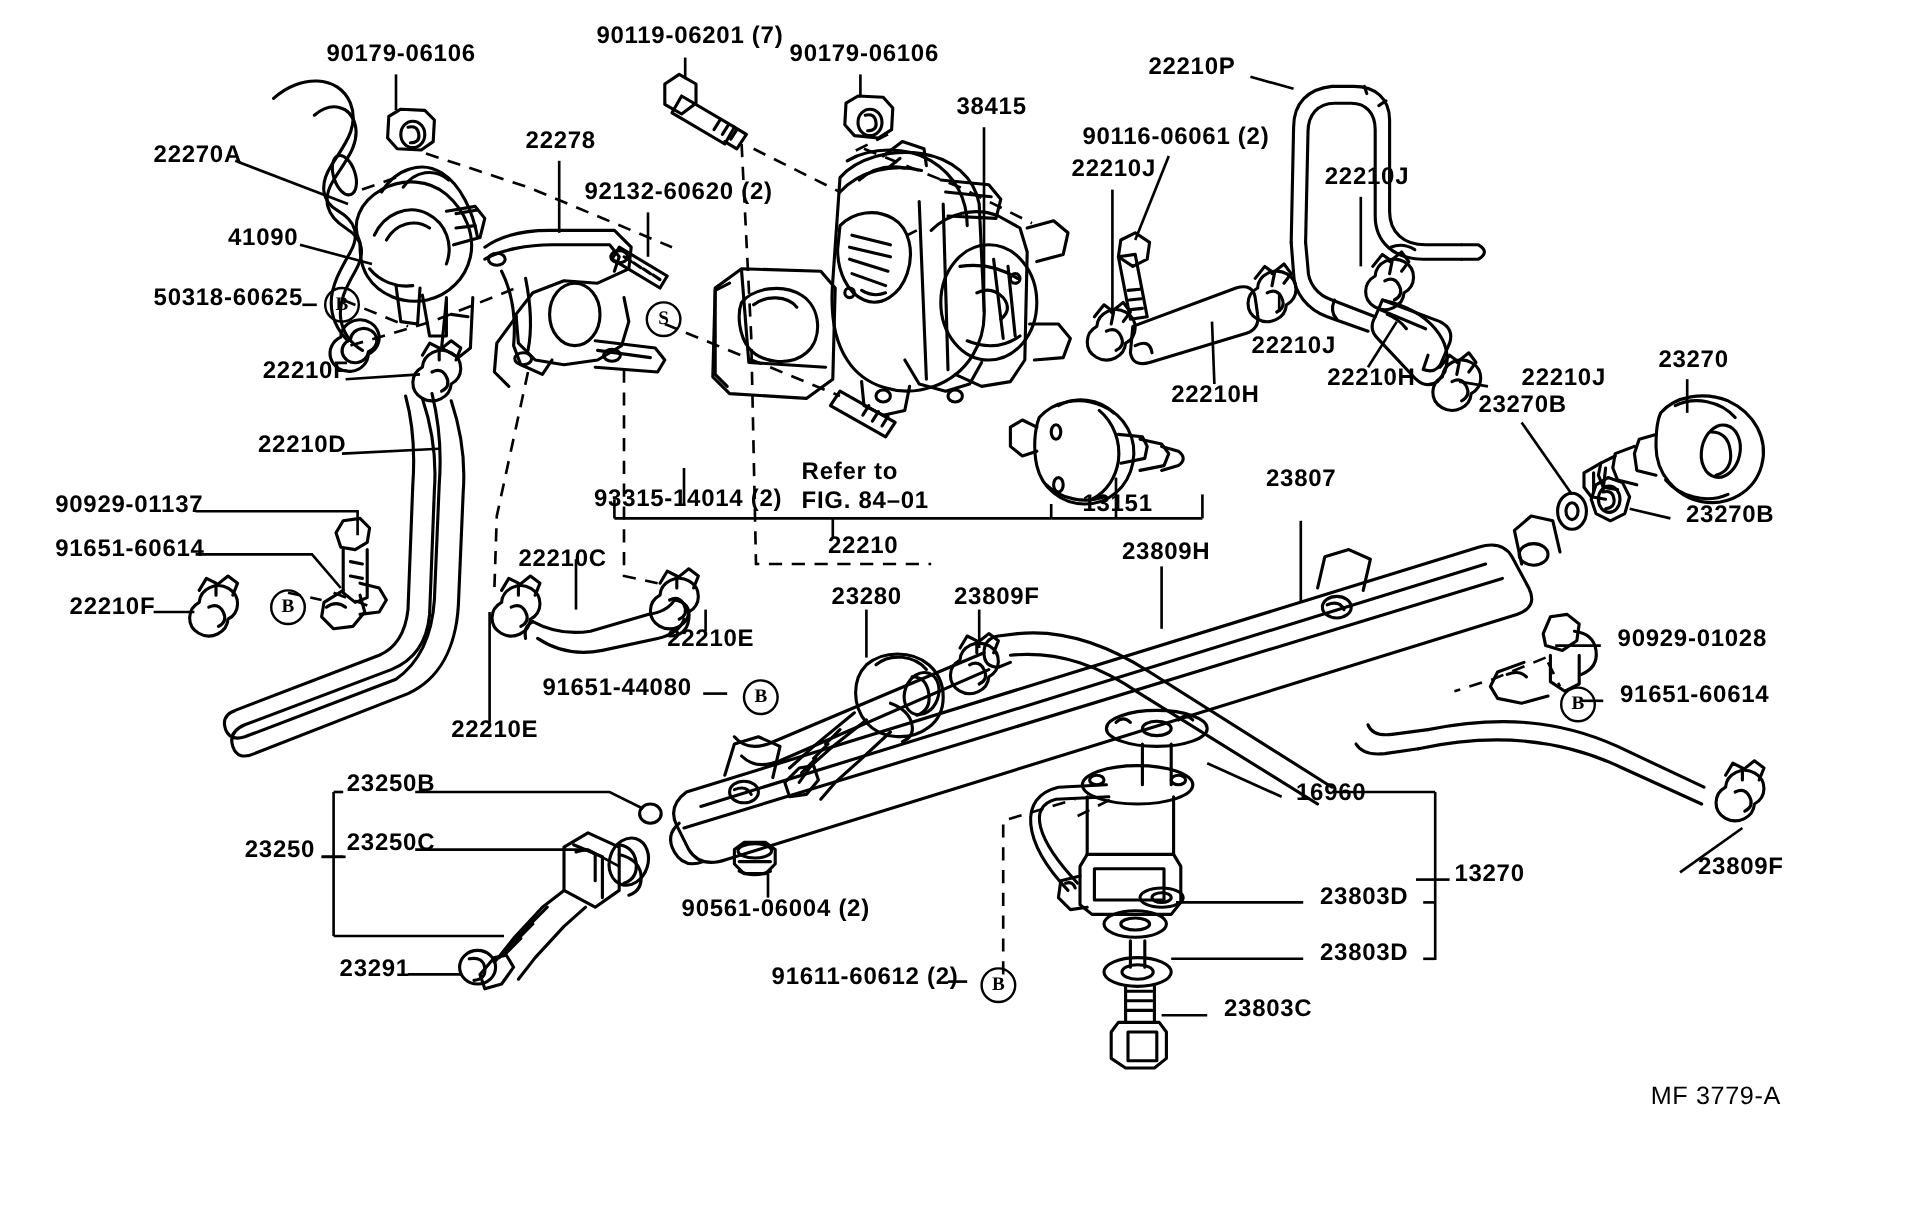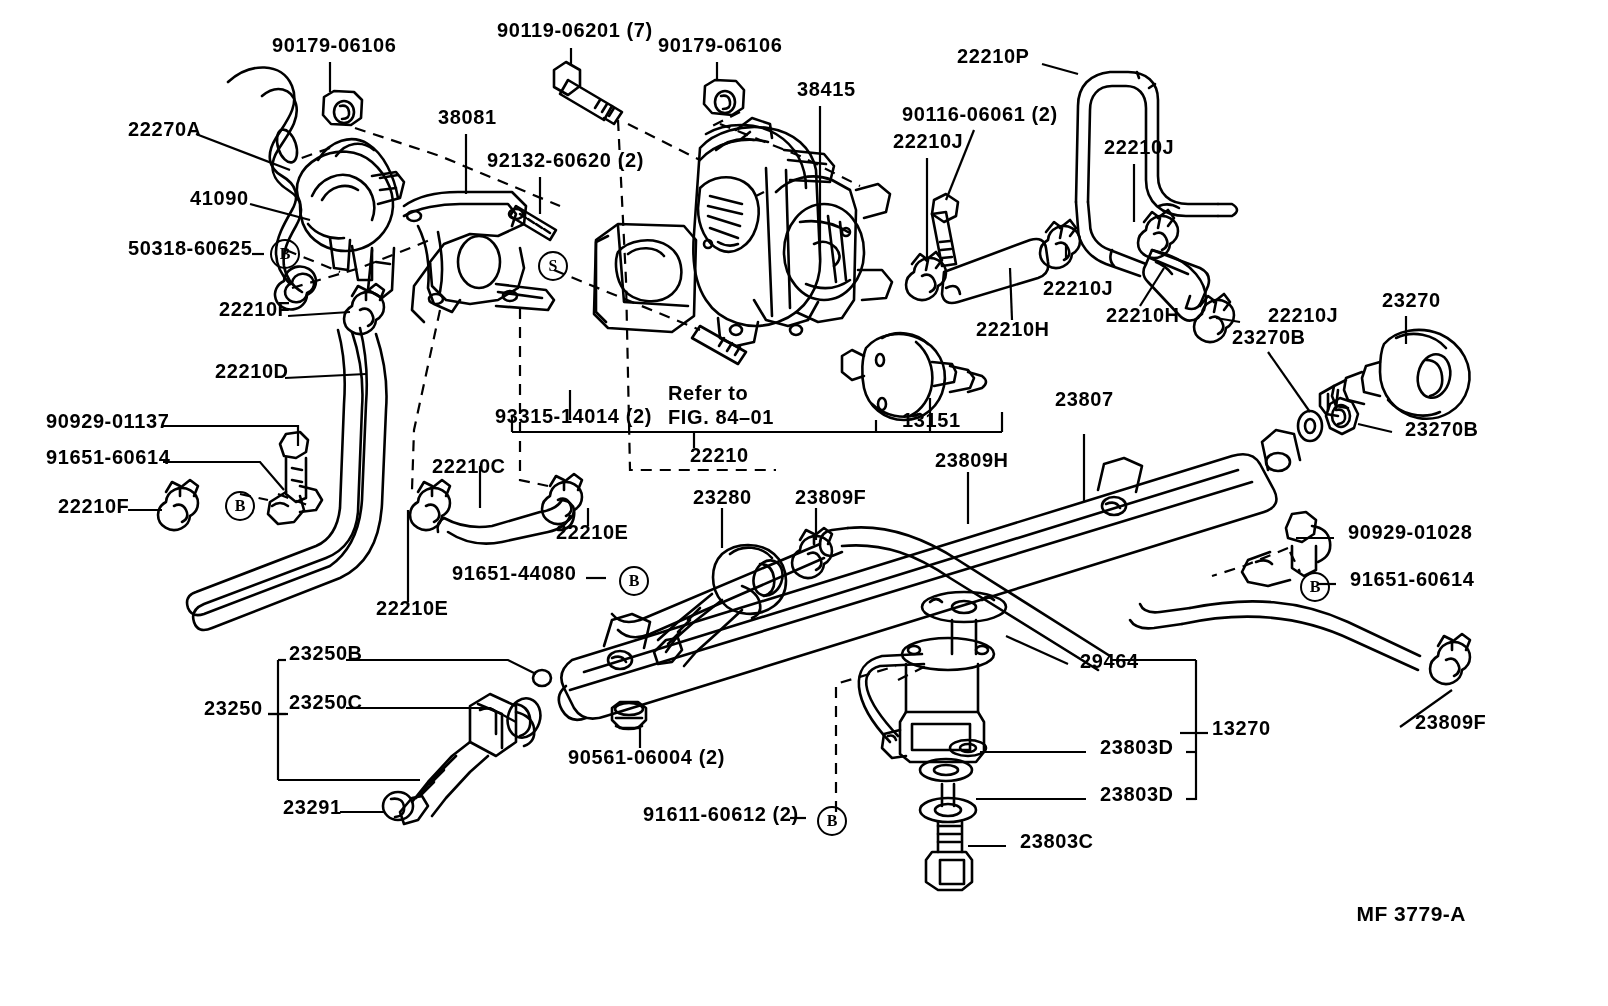--- a/index.html
+++ b/index.html
@@ -1,21 +1,21 @@
 <!DOCTYPE html>
 <html><head>
 <meta charset="utf-8">
 <style>
   html,body{margin:0;padding:0;background:#fff;}
   body{font-family:"Liberation Sans","DejaVu Sans",sans-serif;}
   #sheet{position:relative;width:1492px;height:1006px;background:#fff;overflow:hidden;}
   svg.layer{position:absolute;left:0;top:0;width:1608px;height:1006px;}
   .lbl{position:absolute;font-family:"Liberation Sans","DejaVu Sans",sans-serif;
        font-size:20px;font-weight:bold;color:#000;white-space:nowrap;letter-spacing:.6px;}
-  .stamp{position:absolute;right:26px;bottom:80px;font-size:21px;font-weight:bold;letter-spacing:.5px;}
+  .stamp{position:absolute;right:8px;bottom:80px;font-size:21px;font-weight:normal;letter-spacing:.5px;}
   .bcirc{position:absolute;width:26px;height:26px;border:2.5px solid #000;border-radius:50%;
          font-size:16px;font-weight:bold;display:flex;align-items:center;justify-content:center;
          font-family:"Liberation Serif","DejaVu Serif",serif;}
   .scirc{position:absolute;width:26px;height:26px;border:2.5px solid #000;border-radius:50%;
          font-size:16px;font-weight:bold;display:flex;align-items:center;justify-content:center;
          font-family:"Liberation Serif","DejaVu Serif",serif;}
 </style>
 </head>
 <body>
 
@@ -525,21 +525,21 @@
       <path d="M1196 799 L1186 799"></path>
     </g>
   </svg>
 
   <div class="lbl" style="left:272px;top:34px">90179-06106</div>
   <div class="lbl" style="left:497px;top:19px">90119-06201 (7)</div>
   <div class="lbl" style="left:658px;top:34px">90179-06106</div>
   <div class="lbl" style="left:797px;top:78px">38415</div>
   <div class="lbl" style="left:957px;top:45px">22210P</div>
   <div class="lbl" style="left:128px;top:118px">22270A</div>
-  <div class="lbl" style="left:438px;top:106px">38081</div>
+  <div class="lbl" style="left:438px;top:106px">22278</div>
   <div class="lbl" style="left:902px;top:103px">90116-06061 (2)</div>
   <div class="lbl" style="left:1104px;top:136px">22210J</div>
   <div class="lbl" style="left:487px;top:149px">92132-60620 (2)</div>
   <div class="lbl" style="left:893px;top:130px">22210J</div>
   <div class="lbl" style="left:190px;top:187px">41090</div>
   <div class="lbl" style="left:1043px;top:277px">22210J</div>
   <div class="lbl" style="left:1268px;top:304px">22210J</div>
   <div class="lbl" style="left:1382px;top:289px">23270</div>
   <div class="lbl" style="left:128px;top:237px">50318-60625</div>
   <div class="lbl" style="left:976px;top:318px">22210H</div>
@@ -557,21 +557,21 @@
   <div class="lbl" style="left:690px;top:444px">22210</div>
   <div class="lbl" style="left:432px;top:455px">22210C</div>
   <div class="lbl" style="left:58px;top:495px">22210F</div>
   <div class="lbl" style="left:693px;top:486px">23280</div>
   <div class="lbl" style="left:795px;top:486px">23809F</div>
   <div class="lbl" style="left:556px;top:521px">22210E</div>
   <div class="lbl" style="left:1348px;top:521px">90929-01028</div>
   <div class="lbl" style="left:452px;top:562px">91651-44080</div>
   <div class="lbl" style="left:1350px;top:568px">91651-60614</div>
   <div class="lbl" style="left:376px;top:597px">22210E</div>
-  <div class="lbl" style="left:1080px;top:650px">29464</div>
+  <div class="lbl" style="left:1080px;top:650px">16960</div>
   <div class="lbl" style="left:289px;top:642px">23250B</div>
   <div class="lbl" style="left:289px;top:691px">23250C</div>
   <div class="lbl" style="left:204px;top:697px">23250</div>
   <div class="lbl" style="left:1212px;top:717px">13270</div>
   <div class="lbl" style="left:1415px;top:711px">23809F</div>
   <div class="lbl" style="left:568px;top:746px">90561-06004 (2)</div>
   <div class="lbl" style="left:1100px;top:736px">23803D</div>
   <div class="lbl" style="left:1100px;top:783px">23803D</div>
   <div class="lbl" style="left:283px;top:796px">23291</div>
   <div class="lbl" style="left:643px;top:803px">91611-60612 (2)</div>

